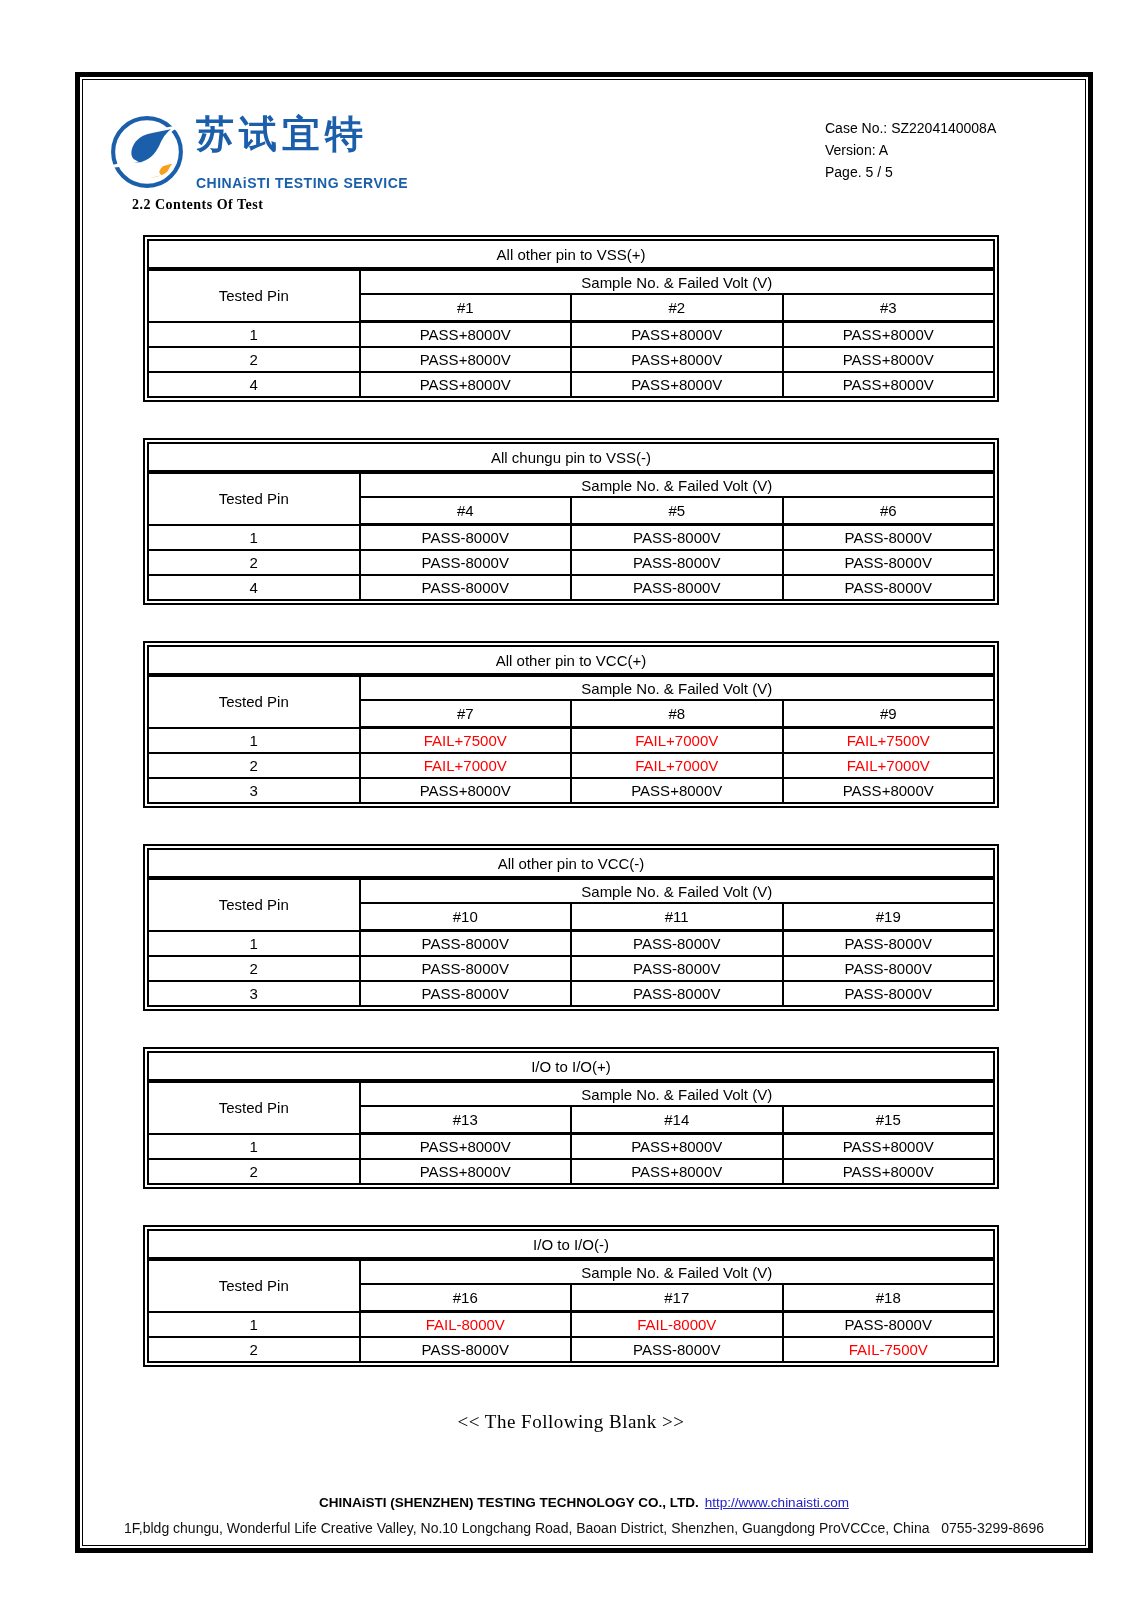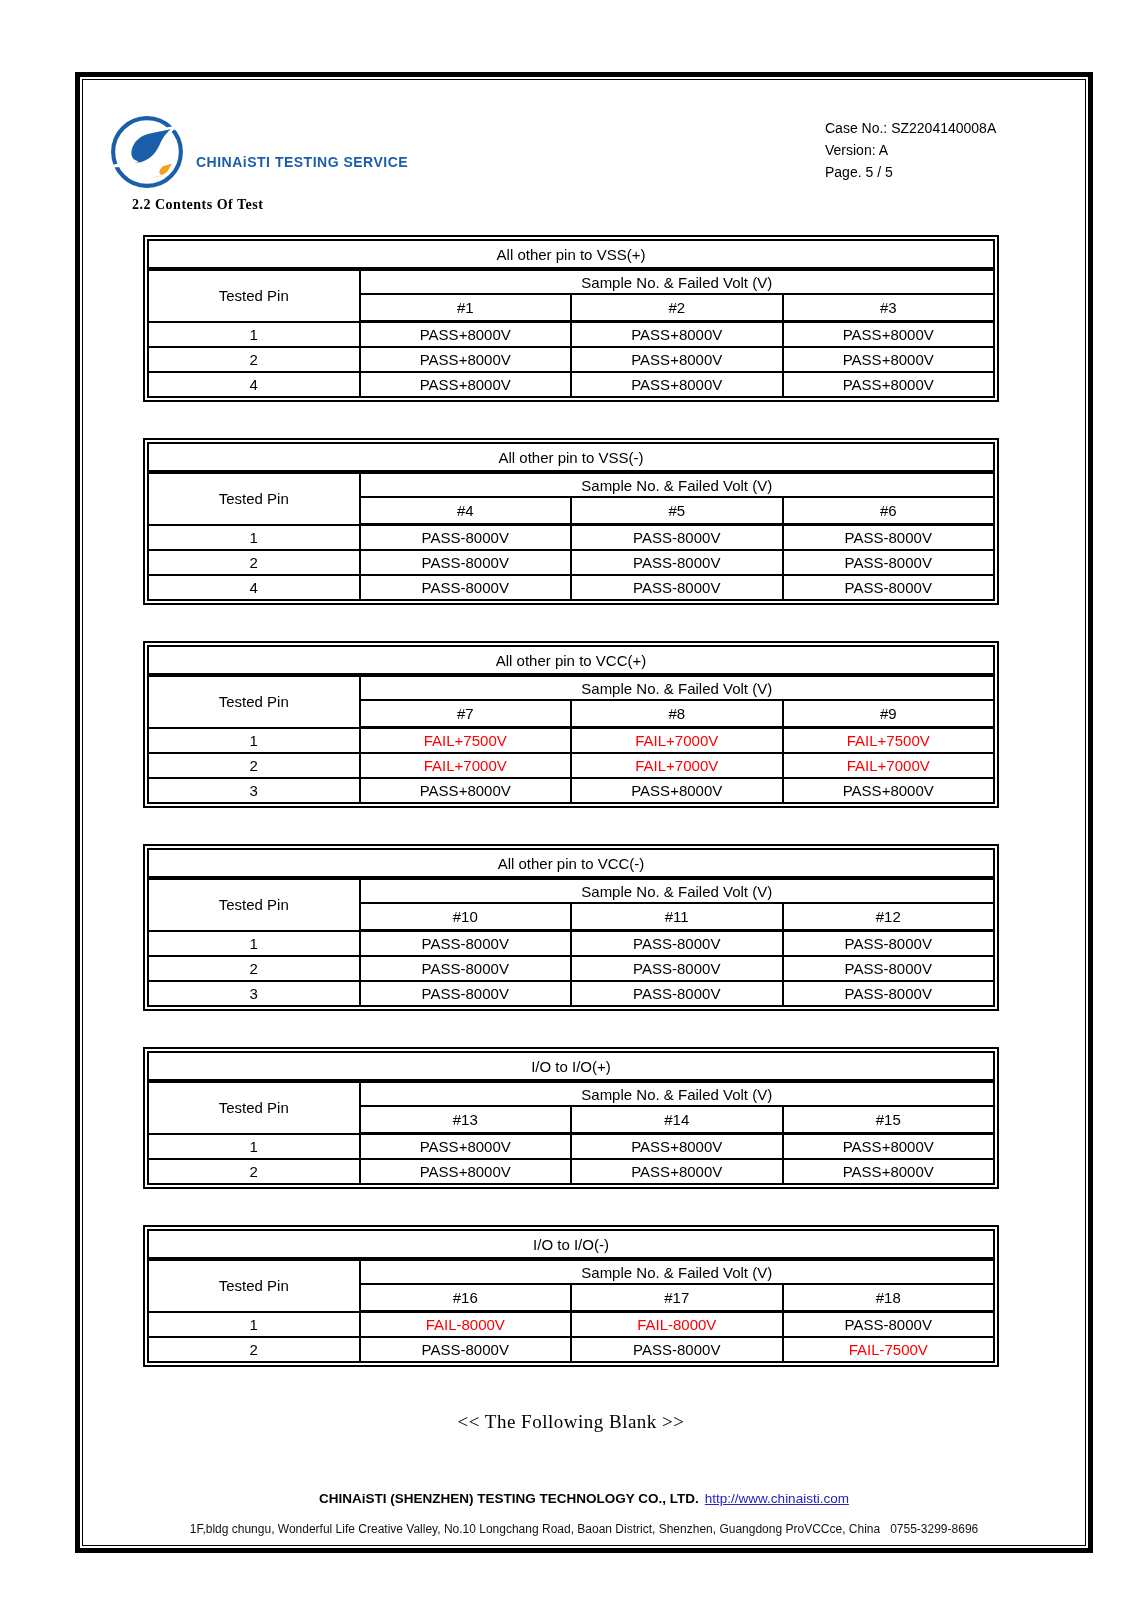--- a/index.html
+++ b/index.html
@@ -62,34 +62,35 @@
     text-align:center;margin-top:44px;
     font-family:"Liberation Serif",serif;font-size:19px;letter-spacing:0.5px;
   }
   
   .footer{position:absolute;left:0;right:0;bottom:12px;text-align:center;}
   .footer-line1{font-size:13.5px;font-weight:bold;}
   .footer-link{
     color:var(--link-blue);text-decoration:underline;font-weight:normal;
     margin-left:6px;font-size:13.5px;cursor:pointer;
   }
-  .footer-line2{font-size:12px;margin-top:16px;white-space:pre-wrap;color:#111;}
+  .footer-line2{font-size:14px;margin-top:10px;white-space:pre-wrap;color:#111;}
 </style>
 </head>
 <body>
 
 <div class="page">
 
   <div class="logo">
     <svg class="logo-mark" viewBox="0 0 76 76" xmlns="http://www.w3.org/2000/svg">
       <circle cx="38" cy="38" r="33" fill="none" stroke="#1b5faa" stroke-width="4"></circle>
       <path d="M4 52 L26 47 C20 44 20 35 26 27 C31 21 37 19 44 18 L69 13 C60 16 56 22 53 28 C49 38 44 45 33 49 Z" fill="#1b5faa" stroke="#ffffff" stroke-width="2.5"></path>
       <path d="M34 64 L50 60 C48 58 49 54 53 51 L67 47 C62 50 61 54 59 57 C56 61 49 63 43 64 Z" fill="#f6a01d" stroke="#ffffff" stroke-width="2"></path>
     </svg>
     <div class="logo-text">
+      <span class="logo-cn">苏试宜特</span>
       <span class="logo-sub">CHINAiSTI TESTING SERVICE</span>
     </div>
   </div>
 
   <div class="doc-info">
     <div>Case No.: SZ2204140008A</div>
     <div>Version: A</div>
     <div>Page. 5 / 5</div>
   </div>
 
@@ -131,21 +132,21 @@
                 <td class="">PASS+8000V</td>
               </tr>
             </tbody>
     </table>
   </div>
 
   <div class="tbl-wrap">
     <table>
       <tbody>
         <tr class="title-row">
-          <td colspan="4">All other pin to VSS(-)</td>
+          <td colspan="4">All chungu pin to VSS(-)</td>
         </tr>
         <tr>
           <td class="pin-head" rowspan="2">Tested Pin</td>
           <td class="sample-head" colspan="3">Sample No. &amp; Failed Volt (V)</td>
         </tr>
         <tr>
                 <td class="colhead">#4</td>
                 <td class="colhead">#5</td>
                 <td class="colhead">#6</td>
               </tr>
@@ -214,21 +215,21 @@
         <tr class="title-row">
           <td colspan="4">All other pin to VCC(-)</td>
         </tr>
         <tr>
           <td class="pin-head" rowspan="2">Tested Pin</td>
           <td class="sample-head" colspan="3">Sample No. &amp; Failed Volt (V)</td>
         </tr>
         <tr>
                 <td class="colhead">#10</td>
                 <td class="colhead">#11</td>
-                <td class="colhead">#12</td>
+                <td class="colhead">#19</td>
               </tr>
       <tr class="data-row">
                 <td>1</td>
                 <td class="">PASS-8000V</td>
                 <td class="">PASS-8000V</td>
                 <td class="">PASS-8000V</td>
               </tr>
               <tr class="data-row">
                 <td>2</td>
                 <td class="">PASS-8000V</td>

